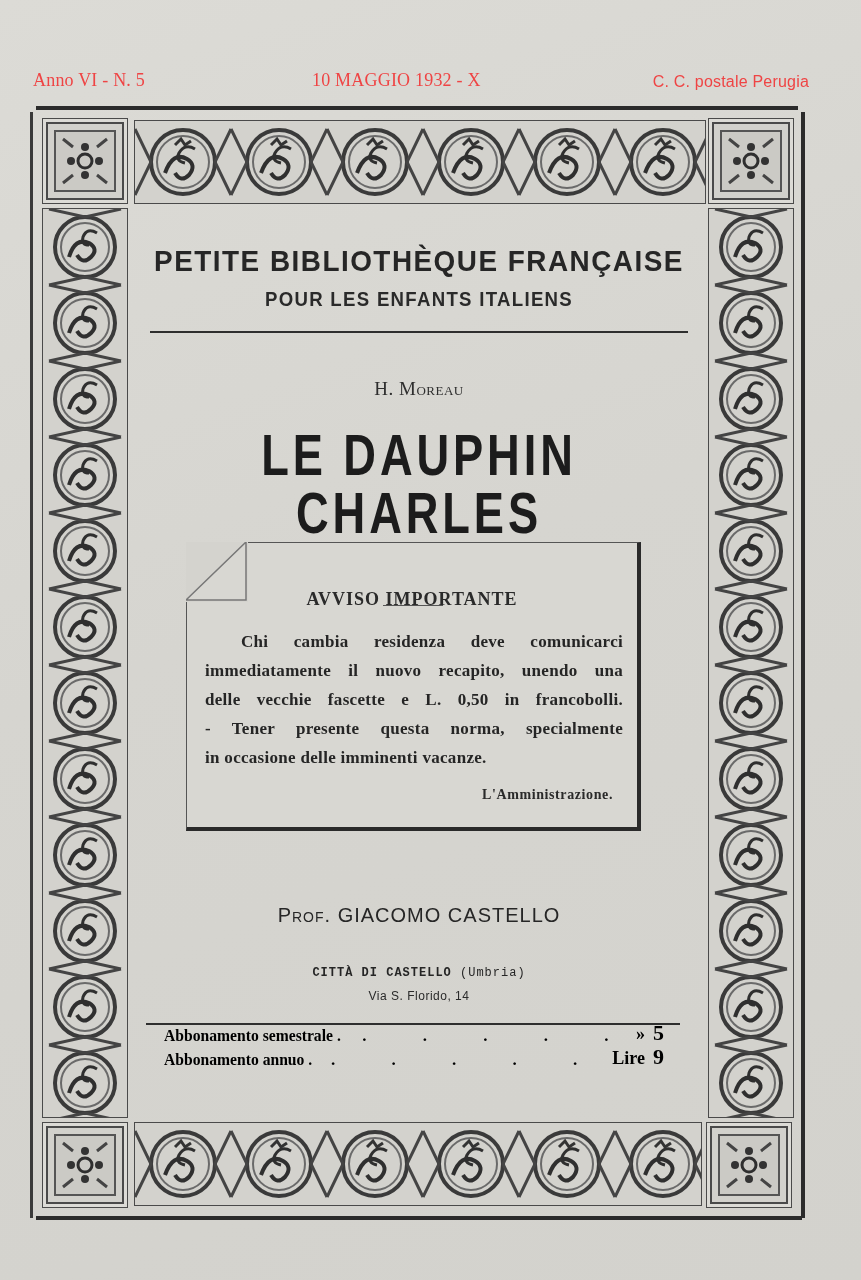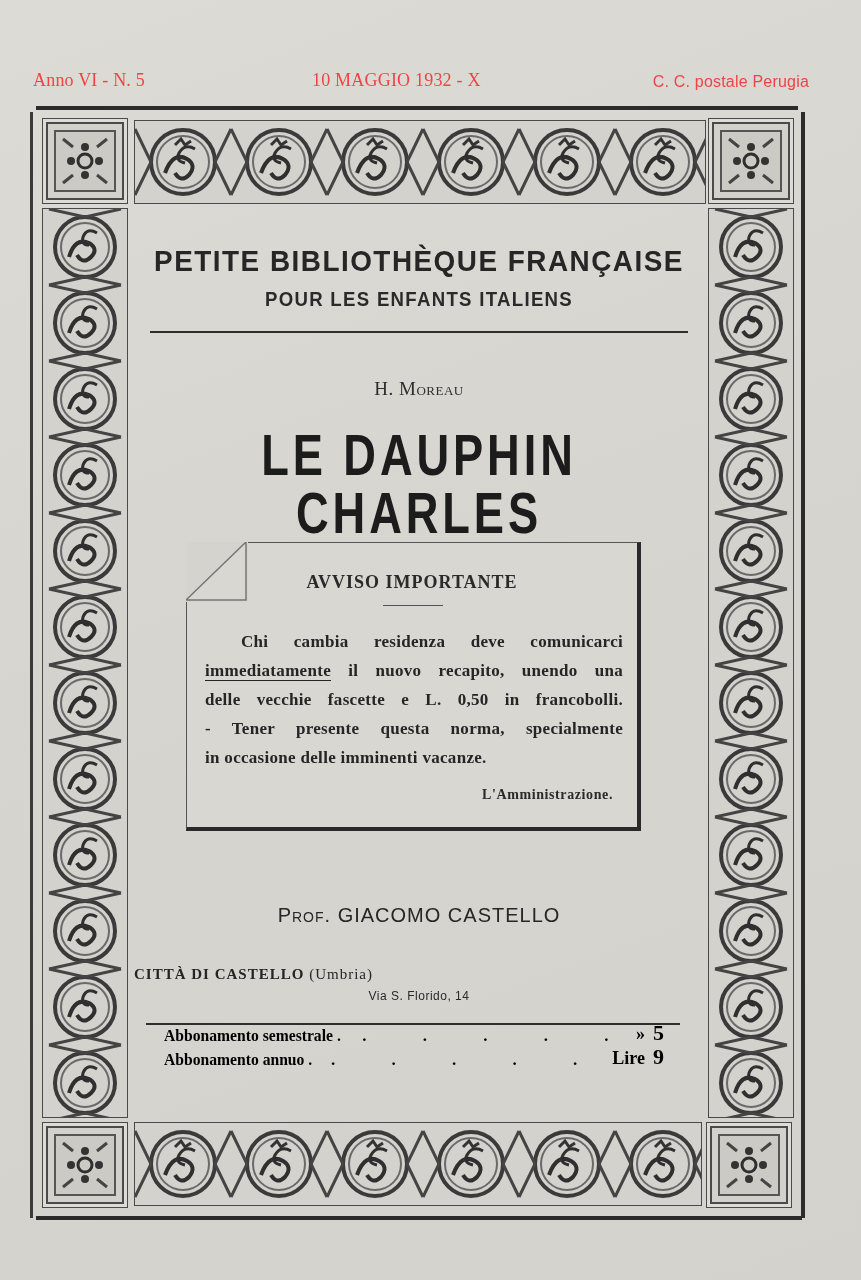--- a/index.html
+++ b/index.html
@@ -64,49 +64,49 @@
   }
 
   
   .notice {
     position:absolute; left:52px; top:334px; width:450px; height:284px;
     border:1px solid #555; border-right:4px solid #2a2a2a; border-bottom:4px solid #2a2a2a;
     background:#d8d7d2;
   }
   .fold { position:absolute; left:-1px; top:-1px; width:62px; height:60px; }
   .notice-title {
-    position:absolute; top:29px; left:0; width:100%; text-align:center;
+    position:absolute; top:46px; left:0; width:100%; text-align:center;
     font-size:18px; font-weight:bold; letter-spacing:1px; color:#2a2a2a;
   }
   .notice-hr { position:absolute; top:62px; left:196px; width:60px; height:1px; background:#555; }
   .notice-body {
     position:absolute; top:84px; left:18px; width:418px;
     font-size:17px; font-weight:bold; line-height:29px; color:#252525;
     text-align:justify; letter-spacing:0.3px;
   }
   .notice-body .line { display:block; text-align:justify; text-align-last:justify; white-space:nowrap; }
   .notice-body .line.first { padding-left:36px; }
   .notice-body .line.last { text-align-last:left; }
-  .underline { text-decoration:underline; text-underline-offset:4px; }
+  .underline { text-underline-offset:4px; }
   .notice-sign {
     position:absolute; top:244px; right:24px; font-size:14px; font-weight:bold; letter-spacing:0.6px; color:#2a2a2a;
   }
 
   .prof {
     position:absolute; top:696px; left:0; width:570px; text-align:center;
     font-family:"Liberation Sans", sans-serif; font-size:20px; letter-spacing:1px; color:#262626;
   }
   .prof .sc { font-variant:small-caps; }
   .street {
     position:absolute; top:733px; left:0; width:570px; text-align:center;
     font-family:"Liberation Sans", sans-serif; font-size:12px; letter-spacing:0.5px; color:#2a2a2a;margin-top:48px;
   }
   .city {
-    position:absolute; top:758px; left:0; width:570px; 
-    font-family:Liberation Serif, serif; font-size:15px; letter-spacing:1px; color:#252525;
+    position:absolute; top:758px; left:0; width:570px; text-align:center;
+    font-family:Liberation Mono, monospace; font-size:12px; letter-spacing:1px; color:#252525;
   }
   .city b { font-weight:bold; }
   .hr2 { position:absolute; top:815px; left:12px; width:534px; height:2px; background:#2e2e2e; }
   .sub-row {
     position:absolute; left:30px; width:500px; height:26px;
     font-size:17px; font-weight:bold; color:#000000; display:flex; align-items:flex-end;
   }
   .sub-row.r1 { top:836px; }
   .sub-row.r2 { top:812px; }
   .sub-row .label { transform:scaleX(0.92); transform-origin:left; white-space:nowrap; }

